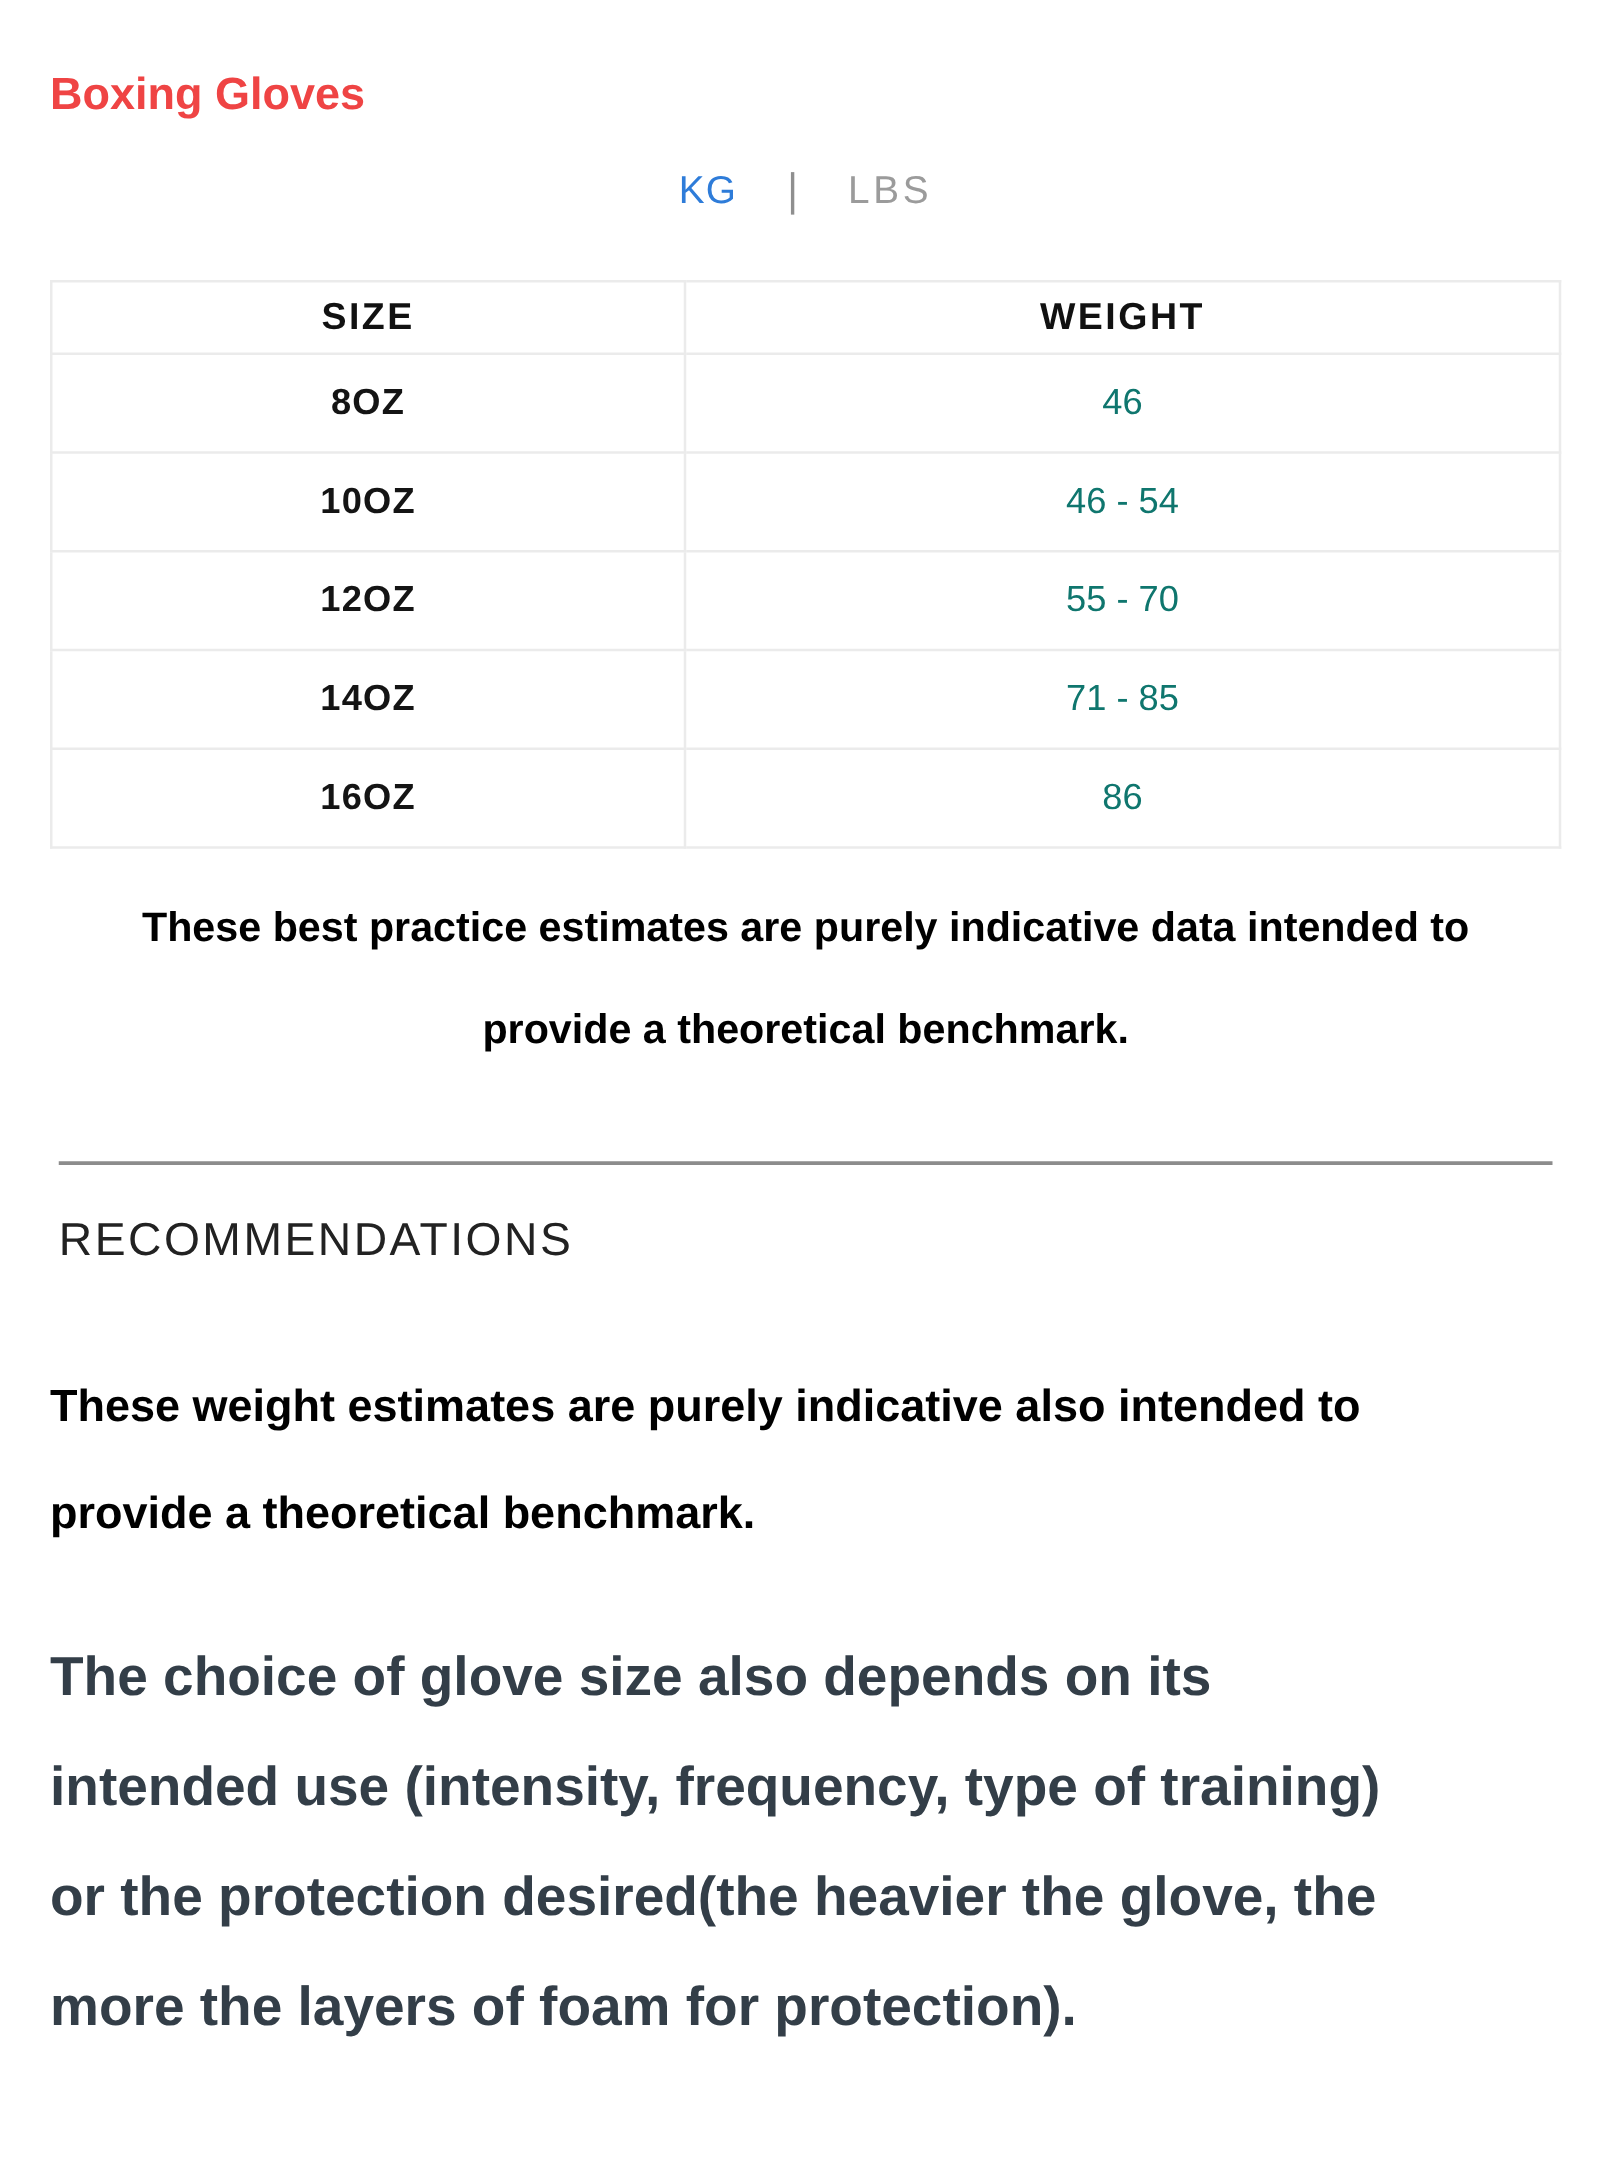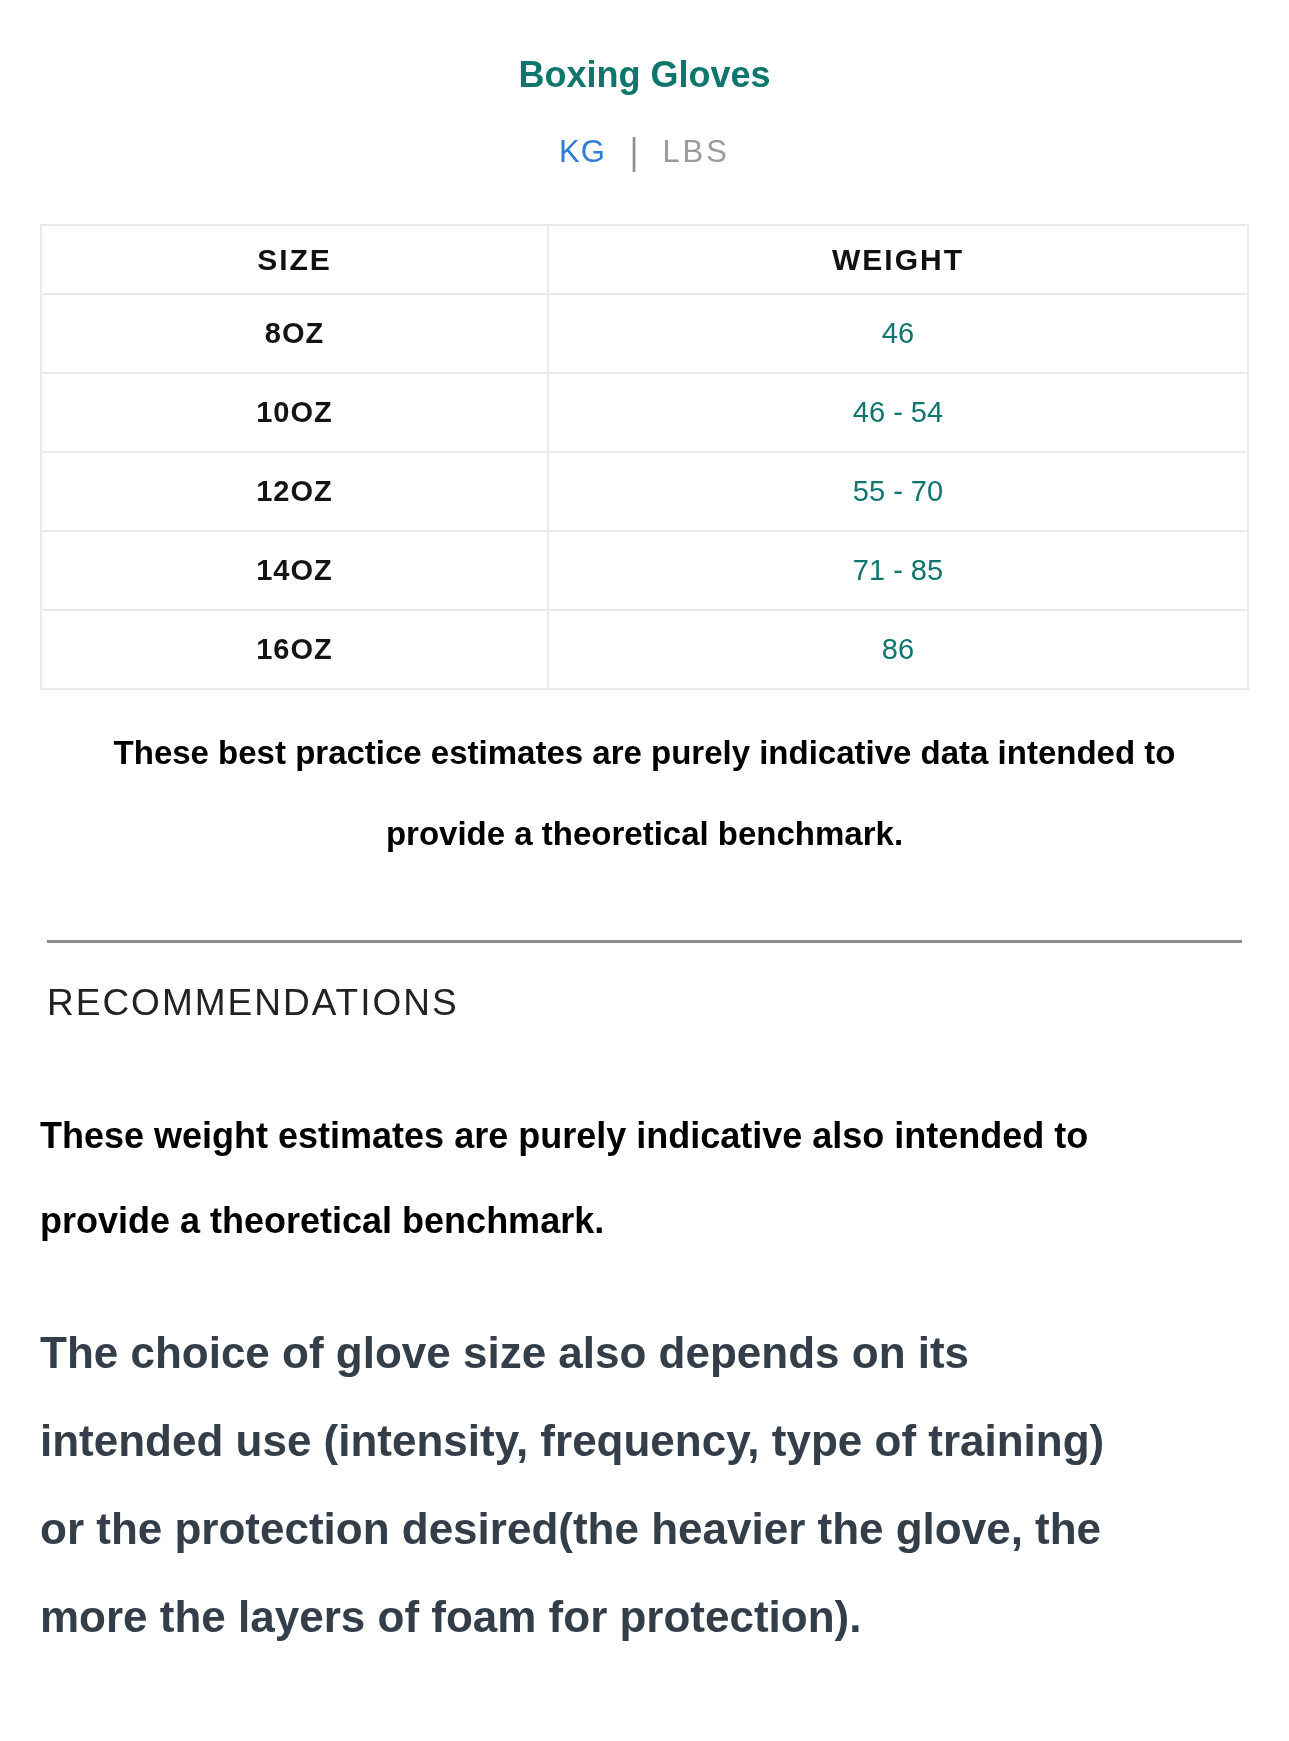--- a/index.html
+++ b/index.html
@@ -9,54 +9,54 @@
     height: 1741px;
     background: #ffffff;
     font-family: "Liberation Sans", "DejaVu Sans", sans-serif;
     color: #1a1a1a;
     overflow: hidden;
   }
   .page { padding: 0 40px; }
 
   .title {
     margin: 52px 0 12px;
-    text-align: center;
+    text-align: left;
     font-size: 36px;
     font-weight: 700;
-    color: #0f766e;
+    color: #ef4444;
     line-height: 46px;
   }
 
   .toggle {
     margin-top: 34px;
     display: flex;
     justify-content: center;
     align-items: center;
-    gap: 24px;
+    gap: 40px;
     font-size: 31px;
     line-height: 40px;
   }
   .unit-kg { color: #2e7cd9; cursor: pointer; letter-spacing: 1px; }
   .unit-sep { color: #8f8f8f; font-weight: 400; font-size: 33px; transform: scaleY(1.1); }
   .unit-lbs { color: #9b9b9b; cursor: pointer; letter-spacing: 3px; }
 
   table.size-table {
     width: 100%;
     margin-top: 52px;
     border-collapse: collapse;
     table-layout: fixed;
   }
   .size-table th, .size-table td {
     border: 2px solid #ebebeb;
     text-align: center;
     vertical-align: middle;
     padding: 0;
   }
   .size-table th {
-    height: 69px;
+    height: 58px;
     font-size: 30px;
     font-weight: 700;
     letter-spacing: 2px;
     color: #111111;
   }
   .size-table td { height: 79px; font-size: 29px; }
   .size-table col.c-size { width: 42%; }
   .size-table col.c-weight { width: 58%; }
   td.cell-size { font-weight: 700; color: #141414; letter-spacing: 1px; }
   td.cell-weight { font-weight: 400; color: #0f766e; }

